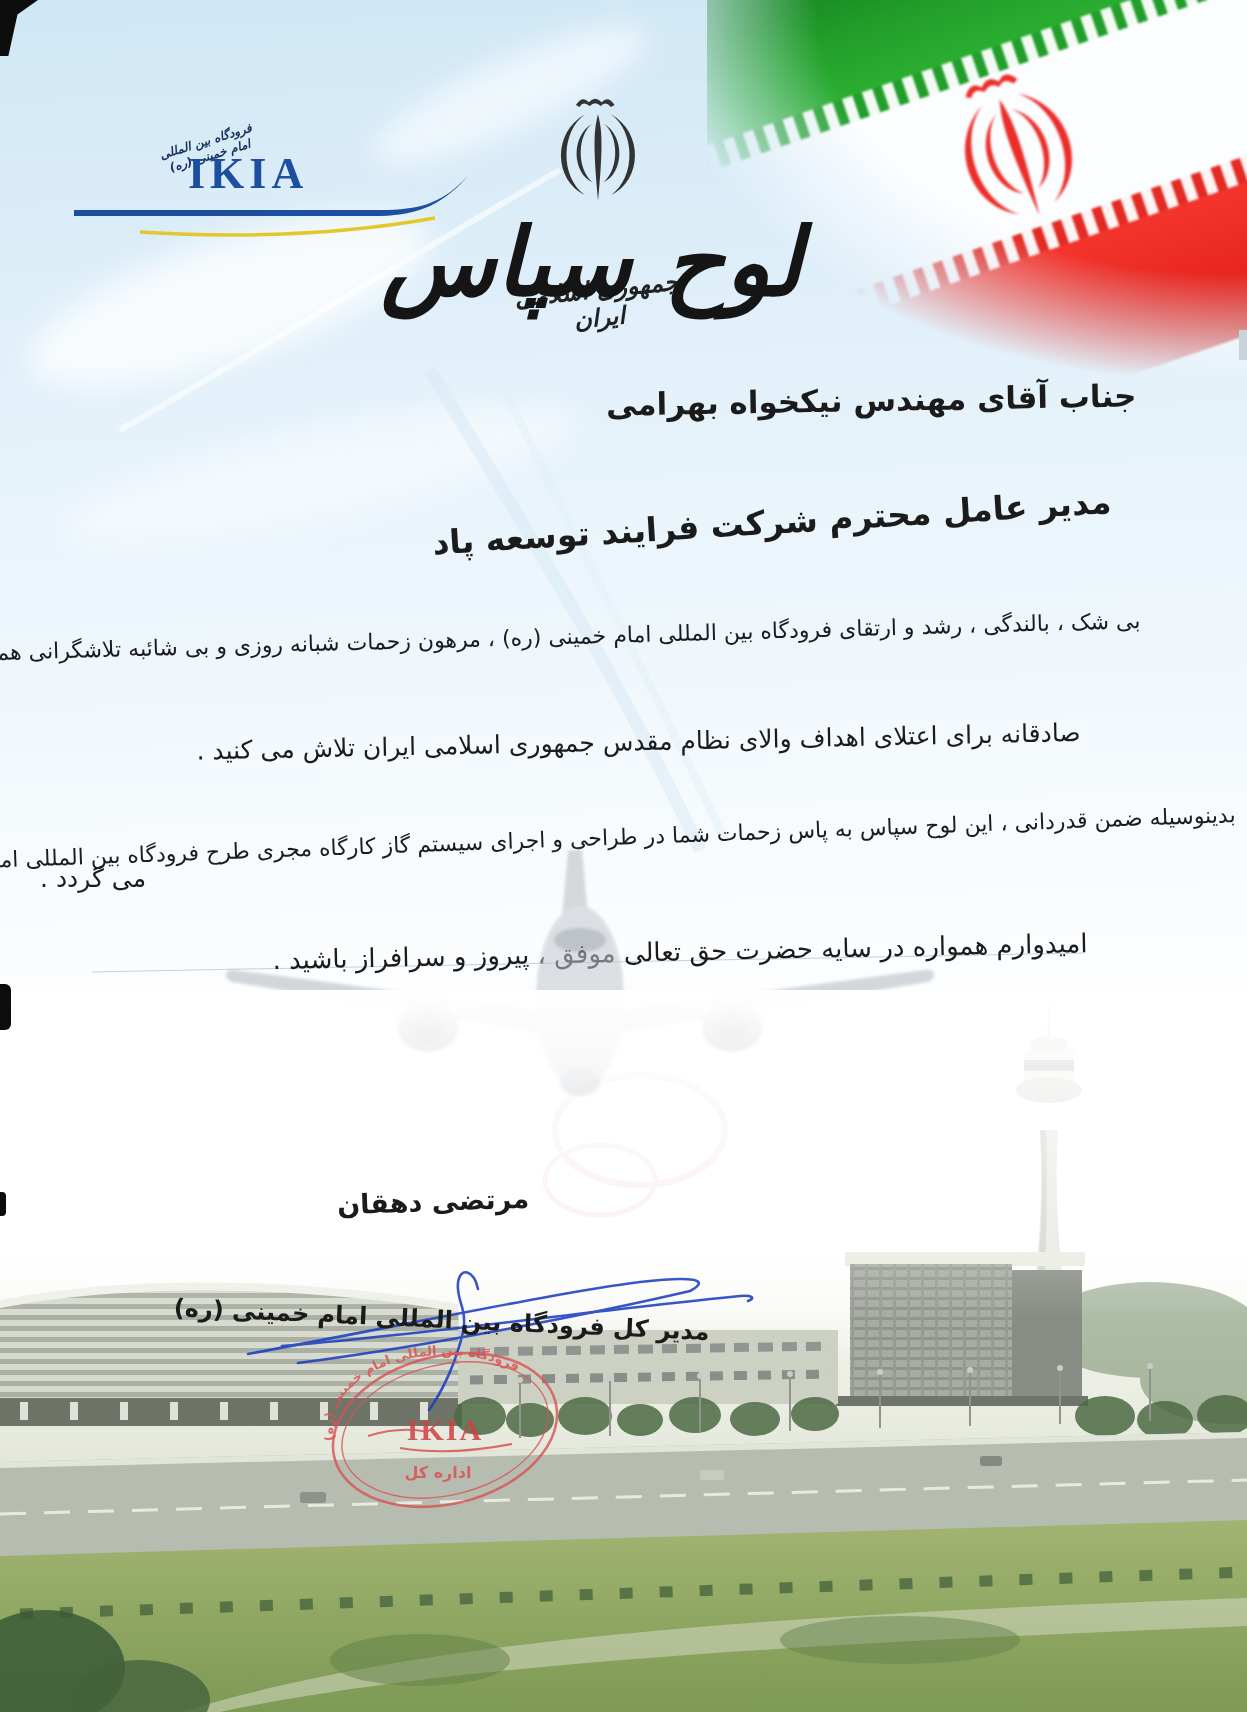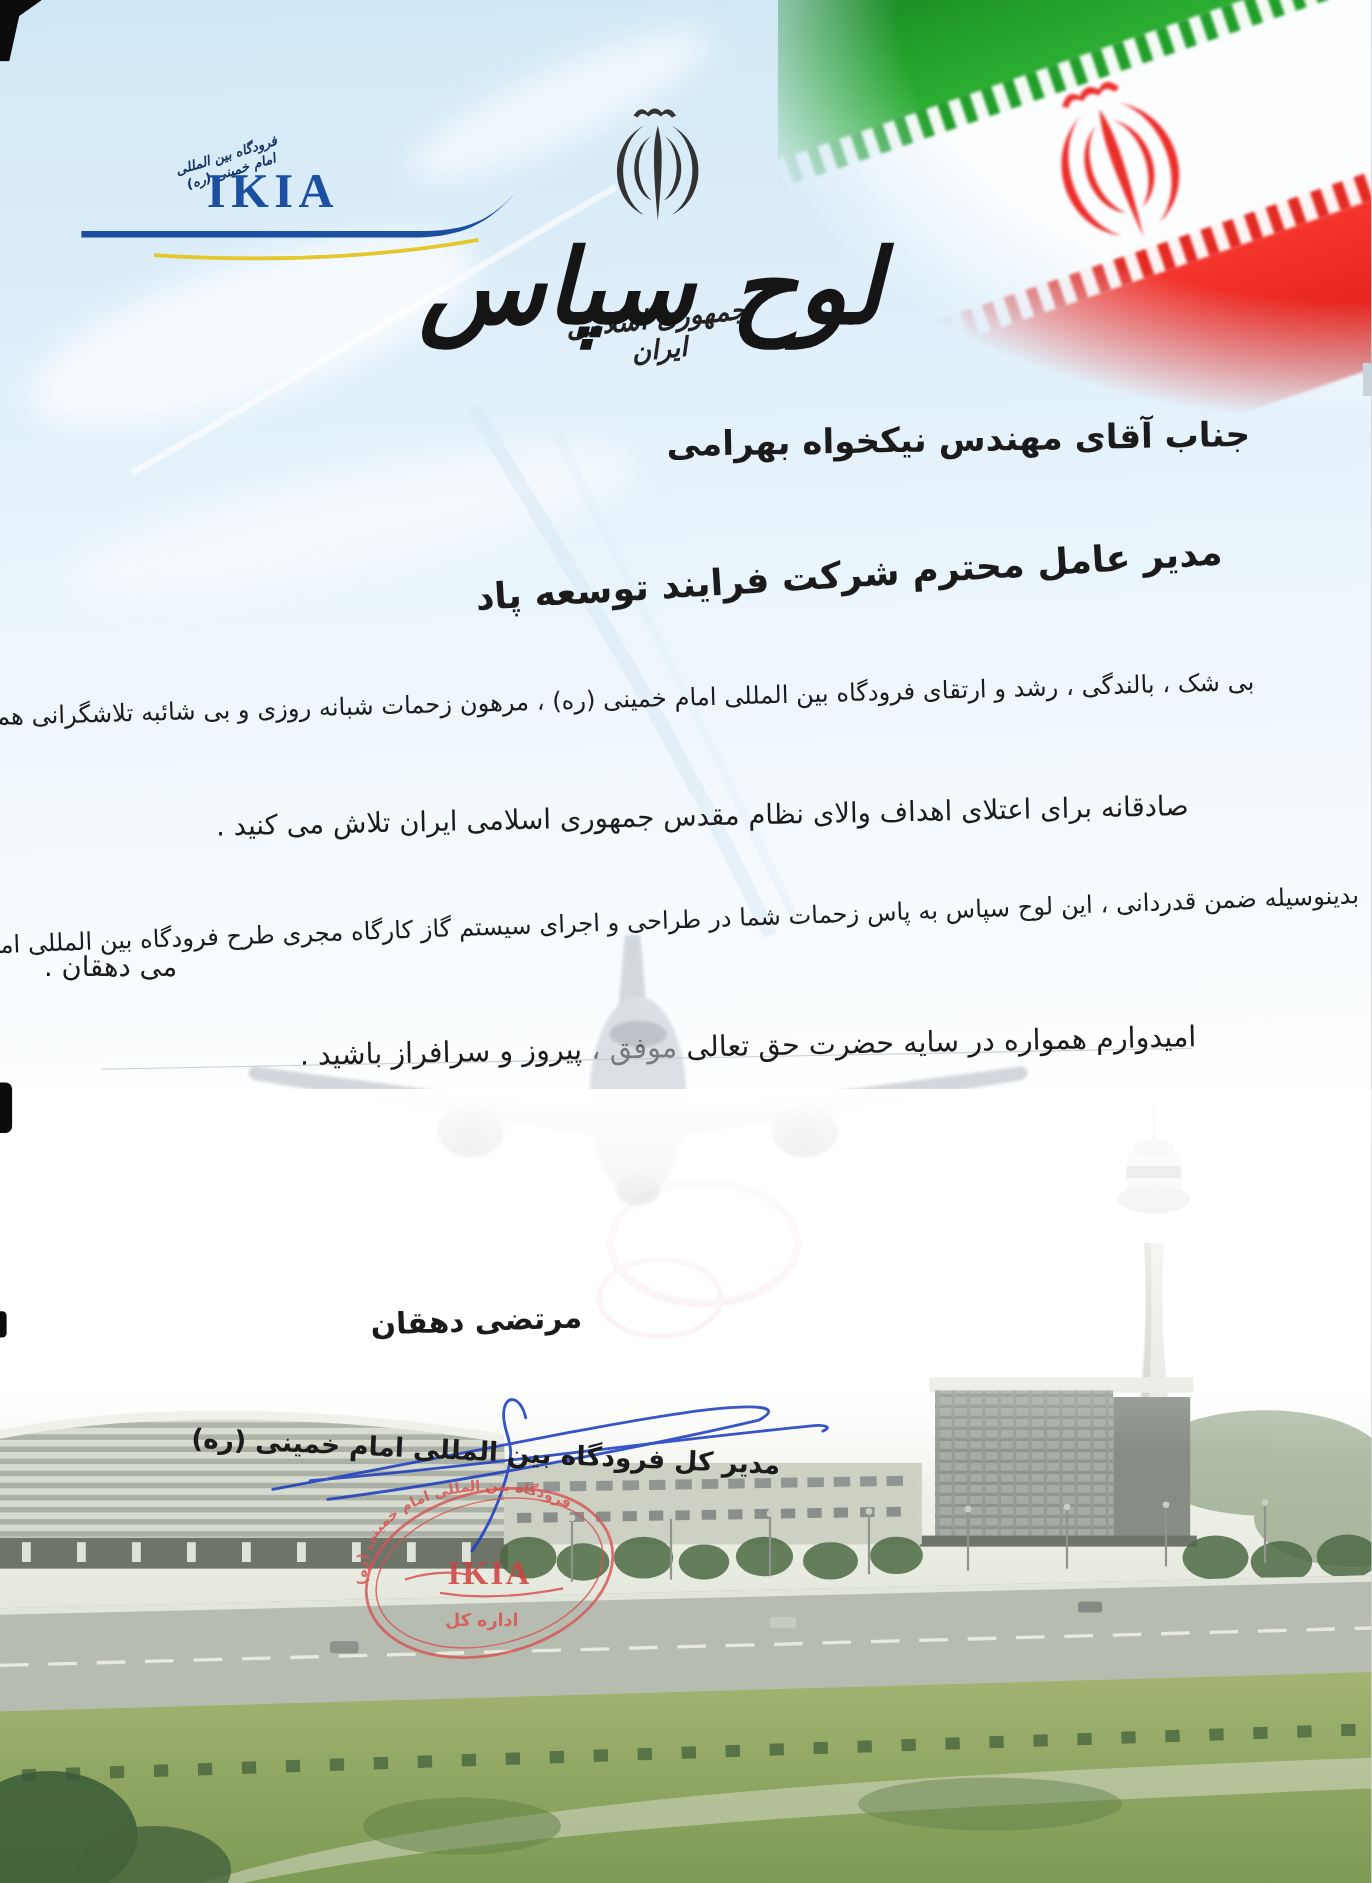--- a/index.html
+++ b/index.html
@@ -143,21 +143,21 @@
     </svg>
   </div>
   <div class="emblem-caption">جمهوری اسلامی ایران</div>
   <div class="doc-title">لوح سپاس</div>
 
   <div class="fa recipient1">جناب آقای مهندس  نیکخواه بهرامی</div>
   <div class="fa recipient2">مدیر عامل محترم شرکت فرایند توسعه پاد</div>
   <div class="fa p1l1">بی شک ، بالندگی ، رشد و ارتقای فرودگاه بین المللی امام خمینی (ره) ، مرهون زحمات شبانه روزی و بی شائبه تلاشگرانی همچون جنابعالی است که</div>
   <div class="fa p1l2">صادقانه برای اعتلای اهداف والای نظام مقدس جمهوری اسلامی ایران تلاش می کنید .</div>
   <div class="fa p2l1">بدینوسیله ضمن قدردانی ، این لوح سپاس به پاس زحمات شما در طراحی و اجرای سیستم گاز کارگاه مجری طرح فرودگاه بین المللی امام خمینی (ره) ، تقدیم</div>
-  <div class="fa p2l2">می دهقان .</div>
+  <div class="fa p2l2">می گردد .</div>
   <div class="rule-line"></div>
   <div class="fa closing">امیدوارم همواره در سایه حضرت حق تعالی موفق ، پیروز و سرافراز باشید .</div>
 
   <svg class="plane-svg" width="820" height="300" viewBox="0 0 820 300">
     <g fill="#aab1b8">
       <path d="M398 30 L412 30 L420 120 L390 120 Z" fill="#b6bcc2"></path>
       <path d="M368 190 L65 150 C55 148 52 158 62 162 L368 212 Z" fill="#b2b8bf"></path>
       <path d="M452 190 L755 150 C765 148 768 158 758 162 L452 212 Z" fill="#b2b8bf"></path>
       <ellipse cx="410" cy="178" rx="44" ry="92" fill="#c2c8ce"></ellipse>
       <ellipse cx="410" cy="120" rx="26" ry="12" fill="#8d949c"></ellipse>

